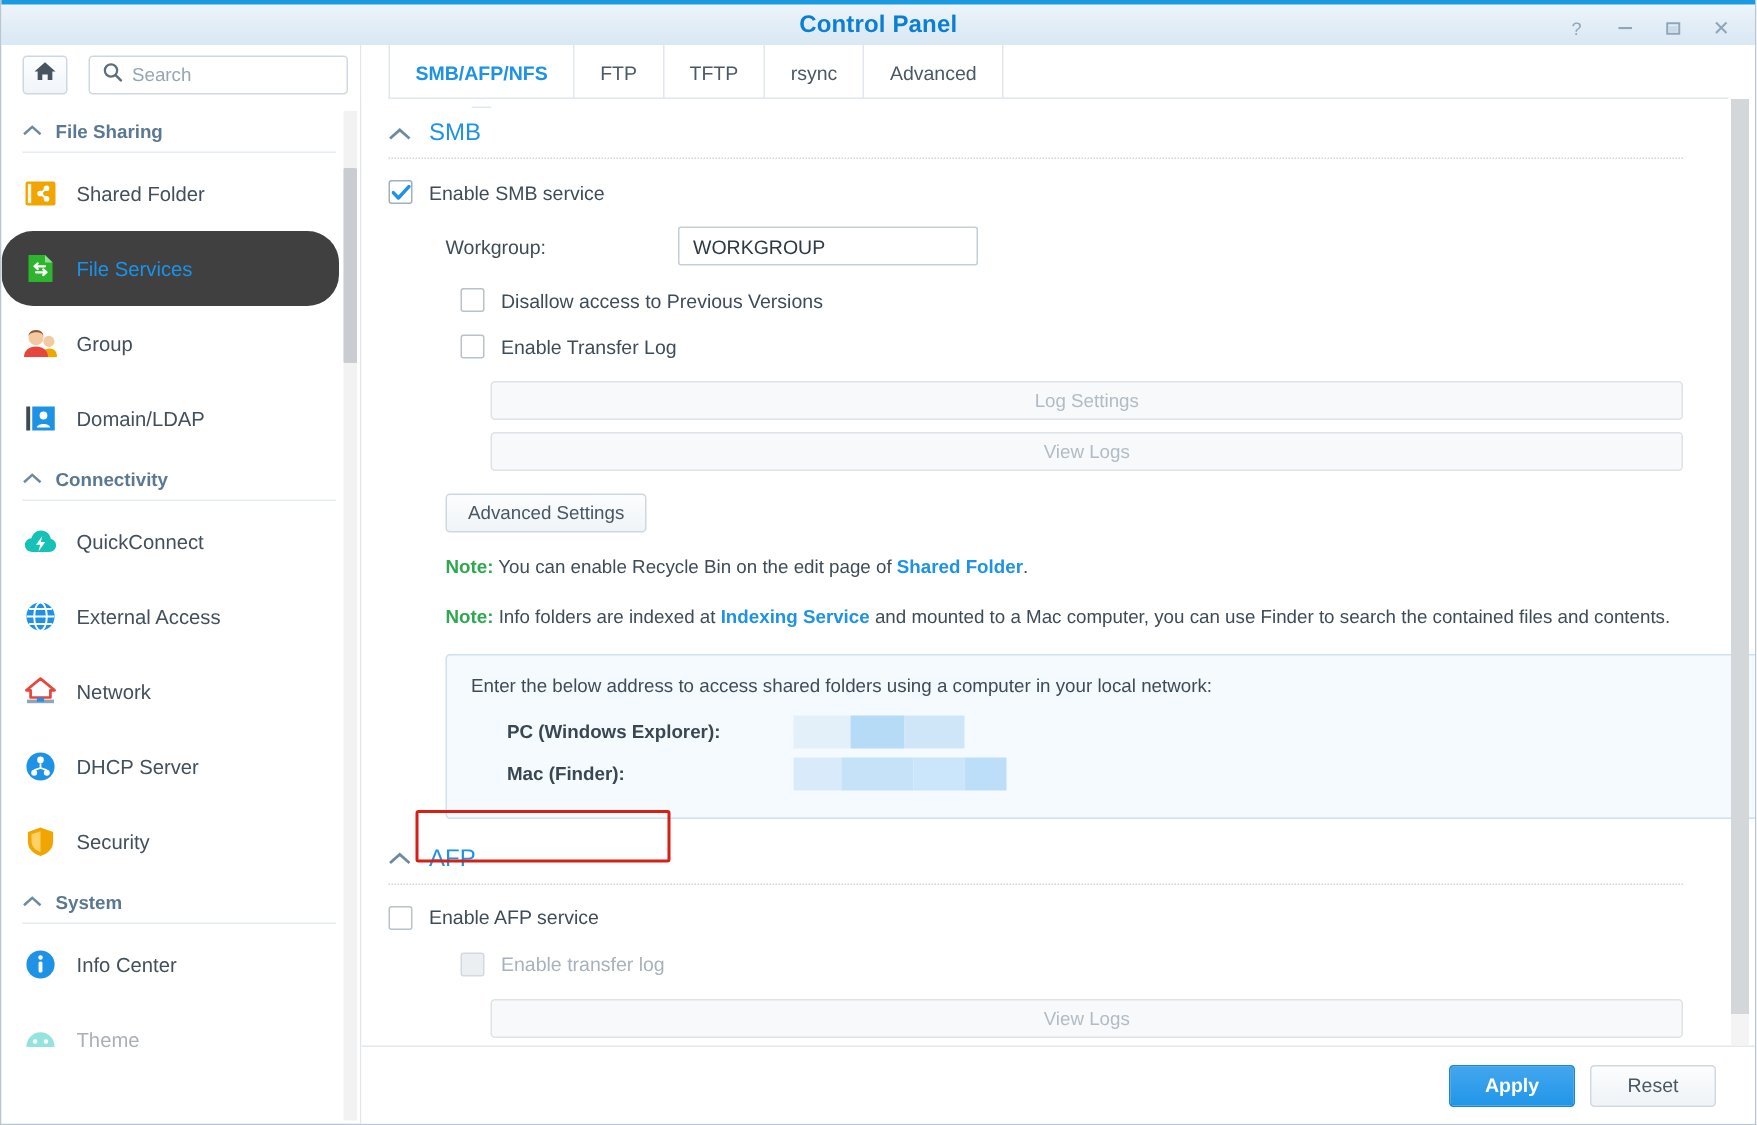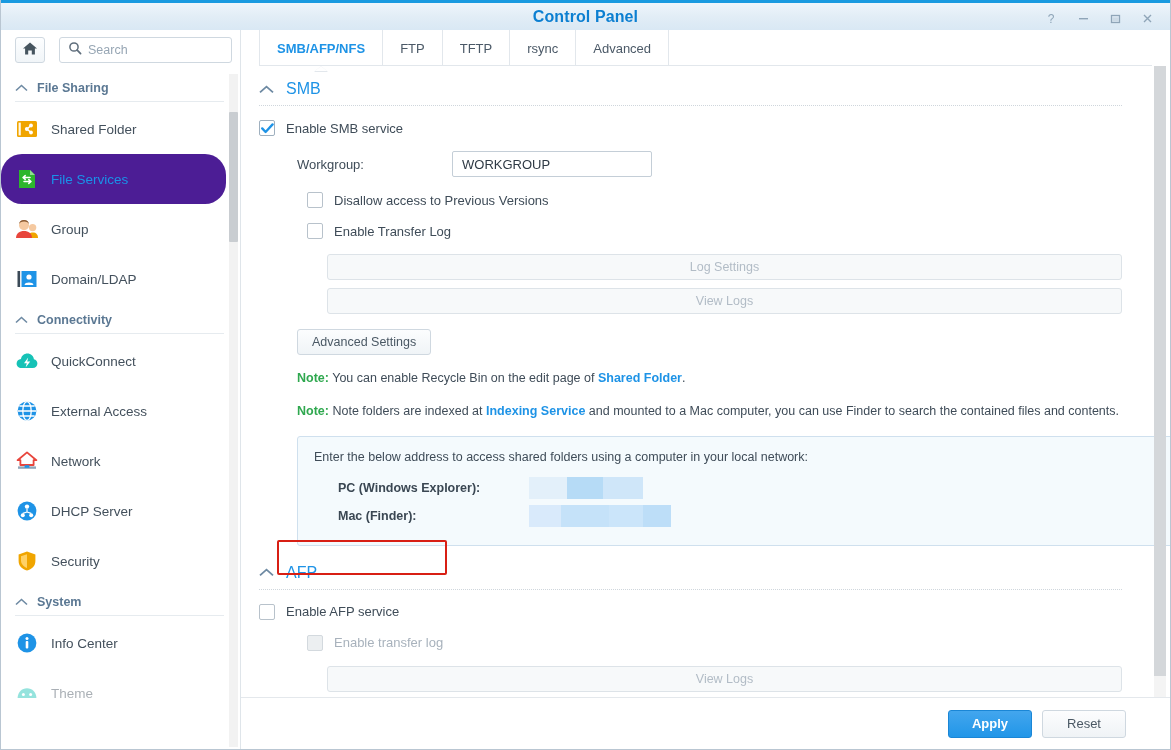--- a/index.html
+++ b/index.html
@@ -96,21 +96,21 @@
   }
   .group-head .chev { color: #6e8aa3; font-size: 11px; line-height:1; }
   .group-rule { height: 1px; background: #e6ebef; margin: 0 16px 2px 14px; }
 
   .nav-item {
     display: flex; align-items: center; gap: 12px;
     height: 50px; padding-left: 14px; margin-right: 14px;
     font-size: 13.5px; color: #43505c;
     border-radius: 2px;
   }
-  .nav-item.active { background: #4c1d95; color: #1a92e8; border-radius: 21px; }
+  .nav-item.active { background: #404040; color: #1a92e8; border-radius: 21px; }
   .nav-item .ico { width: 24px; height: 24px; flex: 0 0 24px; display:block; }
   .nav-item.faded { opacity: .45; }
 
   
   .main {
     flex: 1 1 auto; min-width: 0;
     display: flex; flex-direction: column;
     background: #fff;
     position: relative;
   }
@@ -246,21 +246,21 @@
     border-radius: 2px;
     pointer-events: none;
   }
 
   
   .footer {
     flex: 0 0 52px; height: 52px;
     border-top: 1px solid #e4e8ec;
     background: #fff;
     display: flex; align-items: center; justify-content: flex-end;
-    gap: 10px; padding-right: 44px;
+    gap: 10px; padding-right: 26px;
   }
   .btn-primary {
     height: 28px; min-width: 84px; padding: 0 18px;
     border: 1px solid #1a86d6; border-radius: 3px;
     background: linear-gradient(to bottom,#43a6ee,#2196e8);
     color: #fff; font-size: 13px; font-weight: bold;
     display: inline-flex; align-items: center; justify-content: center;
   }
   .btn-secondary {
     height: 28px; min-width: 84px; padding: 0 18px;
@@ -555,21 +555,21 @@
 
           <div class="btn-row r-gap indent1">
             <span class="btn">Advanced Settings</span>
           </div>
 
           <div class="note indent1">
             <b class="n">Note:</b><span> You can enable Recycle Bin on the edit page of </span><a href="#">Shared Folder</a><span>.</span>
           </div>
 
           <div class="note indent1">
-            <b class="n">Note:</b><span> Note folders are indexed at </span><a href="#">Indexing Service</a><span> and mounted to a Mac computer, you can use Finder to search the contained files and contents.</span>
+            <b class="n">Note:</b><span> Info folders are indexed at </span><a href="#">Indexing Service</a><span> and mounted to a Mac computer, you can use Finder to search the contained files and contents.</span>
           </div>
 
           <div class="infobox">
             <div class="intro">Enter the below address to access shared folders using a computer in your local network:</div>
             <div class="addr-row">
               <span class="addr-key">PC (Windows Explorer):</span>
               <span class="redact">
                 <i style="width:38px;background:#e3f0fa"></i>
                   <i style="width:36px;background:#b6dbf6"></i>
                   <i style="width:40px;background:#cfe6f9"></i>

